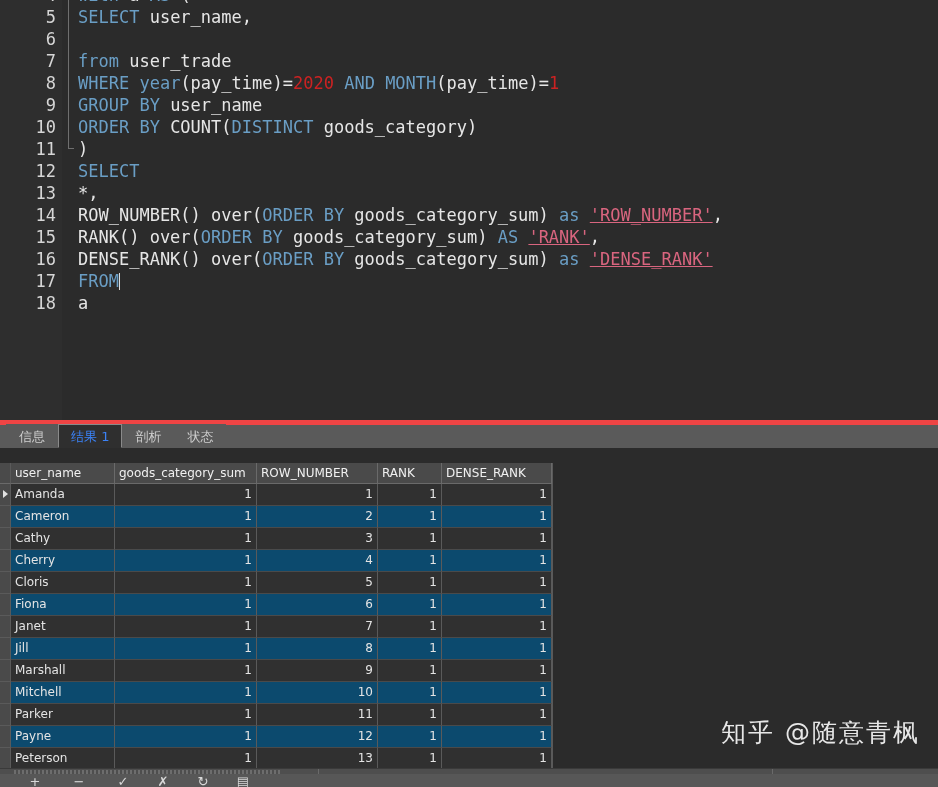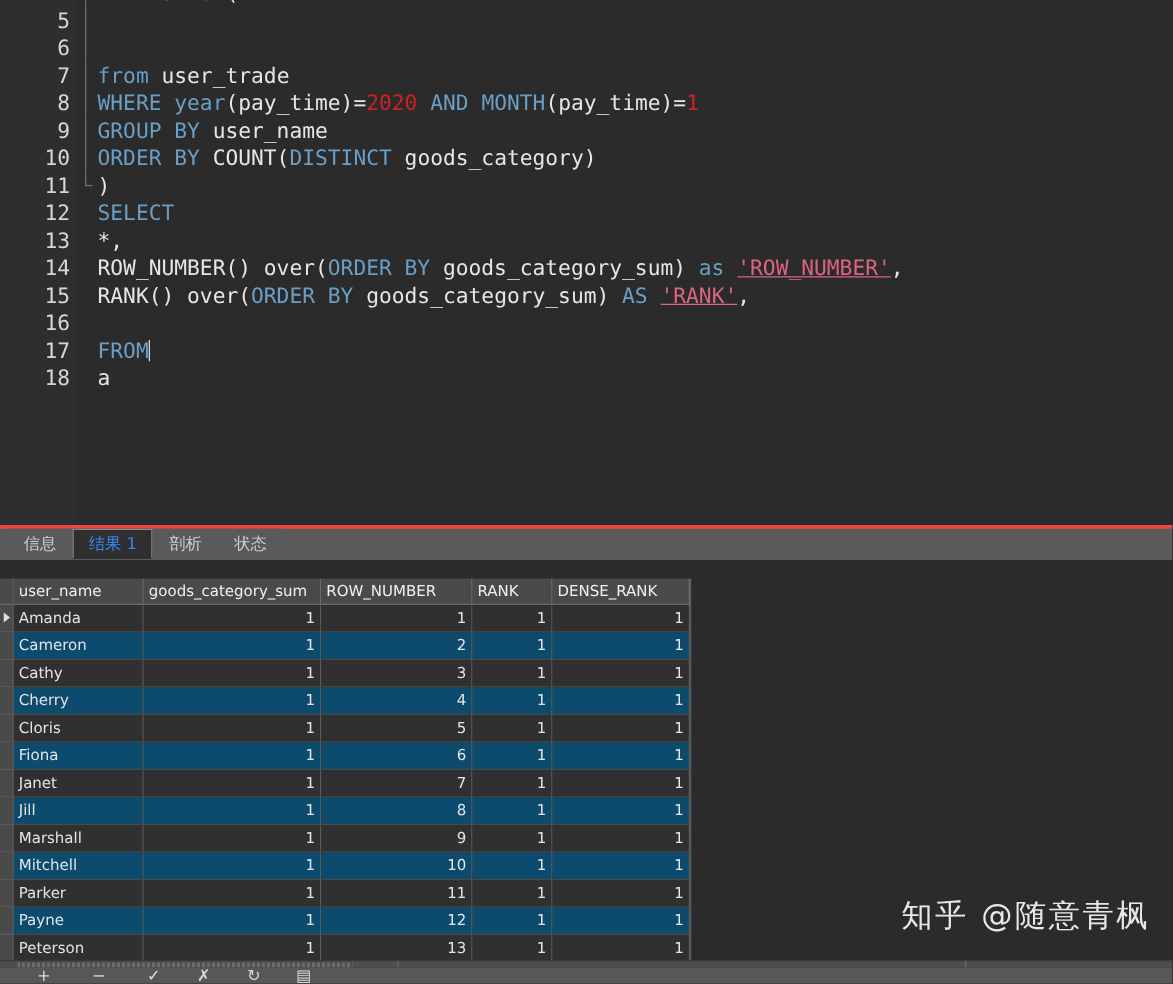--- a/index.html
+++ b/index.html
@@ -104,22 +104,23 @@
     margin-left: 0px;
   }
 
   
   .tabstrip {
     position: absolute;
     left: 0; top: 420px;
     width: 938px;
     height: 28px;
     background: #5a5a5a;
-    border-top: 3px solid #ef4444;
+    border-top: 5px solid #ef4444;
     display: flex;
+    align-items: flex-end;
     padding-left: 6px;
   }
   .tab {
     height: 24px;
     line-height: 24px;
     padding: 0 12px;
     font-family: "DejaVu Sans", sans-serif;
     font-size: 13px;
     color: #cfcfcf;
     background: #5a5a5a;
@@ -260,32 +261,32 @@
 </style>
 </head>
 <body>
 
 <div id="app">
 
   <div class="editor">
     <div class="gutter-bg"></div>
     <div class="code-rows" id="code-rows">
         <div class="code-line"><div class="gutter">4</div><div class="fold-col"><div class="fold-line" style="top: 16px; height: 6px;"></div></div><div class="code-text"><span class="kw">with </span><span class="plain">a </span><span class="kw">AS</span><span class="plain"> (</span></div></div>
-        <div class="code-line"><div class="gutter">5</div><div class="fold-col"><div class="fold-line"></div></div></div>
+        <div class="code-line"><div class="gutter">5</div><div class="fold-col"><div class="fold-line"></div></div><div class="code-text"><span class="kw">SELECT</span><span class="plain"> user_name,</span></div></div>
         <div class="code-line"><div class="gutter">6</div><div class="fold-col"><div class="fold-line"></div></div></div>
         <div class="code-line"><div class="gutter">7</div><div class="fold-col"><div class="fold-line"></div></div><div class="code-text"><span class="kw">from</span><span class="plain"> user_trade</span></div></div>
         <div class="code-line"><div class="gutter">8</div><div class="fold-col"><div class="fold-line"></div></div><div class="code-text"><span class="kw">WHERE </span><span class="kw">year</span><span class="plain">(pay_time)=</span><span class="num">2020</span><span class="plain"> </span><span class="kw">AND </span><span class="kw">MONTH</span><span class="plain">(pay_time)=</span><span class="num">1</span></div></div>
         <div class="code-line"><div class="gutter">9</div><div class="fold-col"><div class="fold-line"></div></div><div class="code-text"><span class="kw">GROUP BY</span><span class="plain"> user_name</span></div></div>
         <div class="code-line"><div class="gutter">10</div><div class="fold-col"><div class="fold-line"></div></div><div class="code-text"><span class="kw">ORDER BY</span><span class="plain"> COUNT(</span><span class="kw">DISTINCT</span><span class="plain"> goods_category)</span></div></div>
         <div class="code-line"><div class="gutter">11</div><div class="fold-col"><div class="fold-line end"></div></div><div class="code-text"><span class="plain">)</span></div></div>
         <div class="code-line"><div class="gutter">12</div><div class="fold-col"></div><div class="code-text"><span class="kw">SELECT</span></div></div>
         <div class="code-line"><div class="gutter">13</div><div class="fold-col"></div><div class="code-text"><span class="plain">*,</span></div></div>
         <div class="code-line"><div class="gutter">14</div><div class="fold-col"></div><div class="code-text"><span class="plain">ROW_NUMBER() over(</span><span class="kw">ORDER BY</span><span class="plain"> goods_category_sum) </span><span class="kw">as</span><span class="plain"> </span><span class="str">'ROW_NUMBER'</span><span class="plain">,</span></div></div>
         <div class="code-line"><div class="gutter">15</div><div class="fold-col"></div><div class="code-text"><span class="plain">RANK() over(</span><span class="kw">ORDER BY</span><span class="plain"> goods_category_sum) </span><span class="kw">AS</span><span class="plain"> </span><span class="str">'RANK'</span><span class="plain">,</span></div></div>
-        <div class="code-line"><div class="gutter">16</div><div class="fold-col"></div></div>
+        <div class="code-line"><div class="gutter">16</div><div class="fold-col"></div><div class="code-text"><span class="plain">DENSE_RANK() over(</span><span class="kw">ORDER BY</span><span class="plain"> goods_category_sum) </span><span class="kw">as</span><span class="plain"> </span><span class="str">'DENSE_RANK'</span></div></div>
         <div class="code-line"><div class="gutter">17</div><div class="fold-col"></div><div class="code-text"><span class="kw">FROM</span><span class="caret"></span></div></div>
         <div class="code-line"><div class="gutter">18</div><div class="fold-col"></div><div class="code-text"><span class="plain">a</span></div></div>
       </div>
   </div>
 
   <div class="tabstrip" id="tabstrip">
       <div class="tab">信息</div>
       <div class="tab active">结果 1</div>
       <div class="tab">剖析</div>
       <div class="tab">状态</div>

